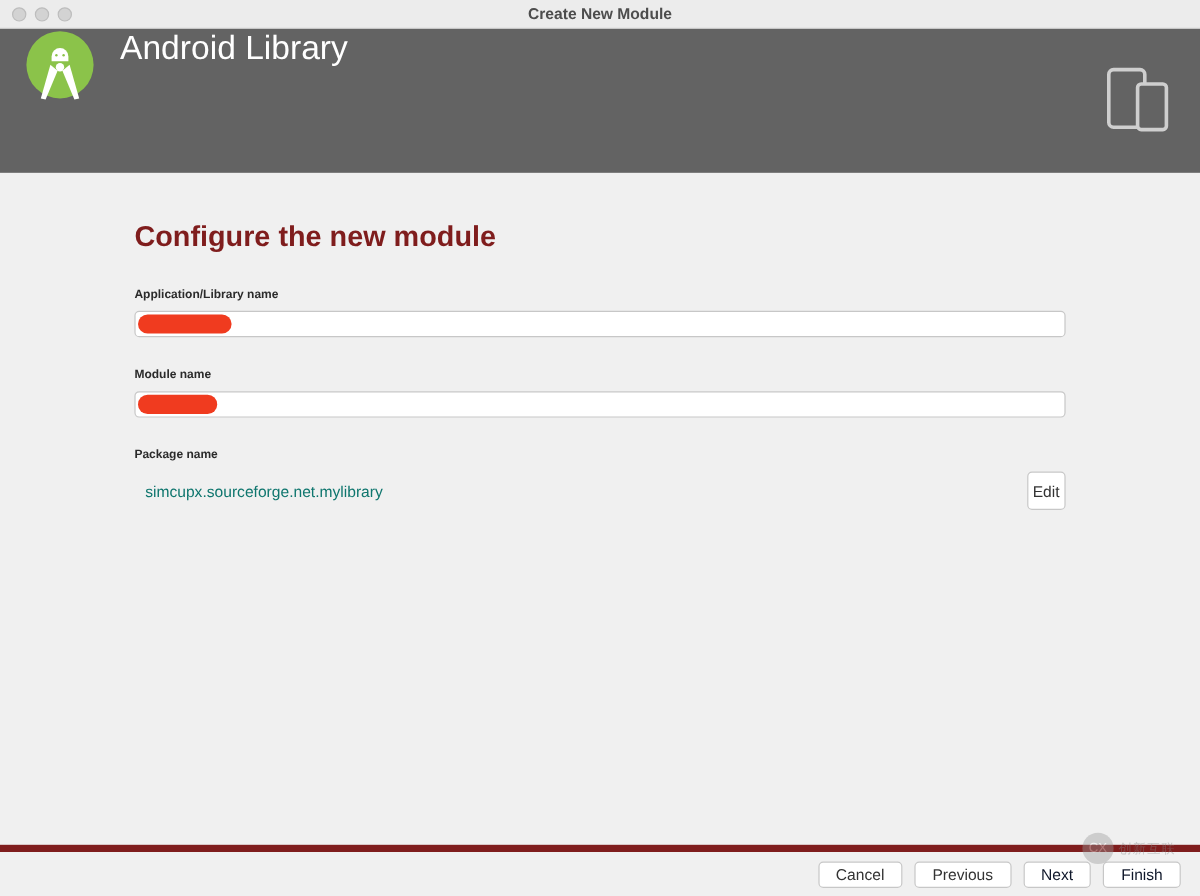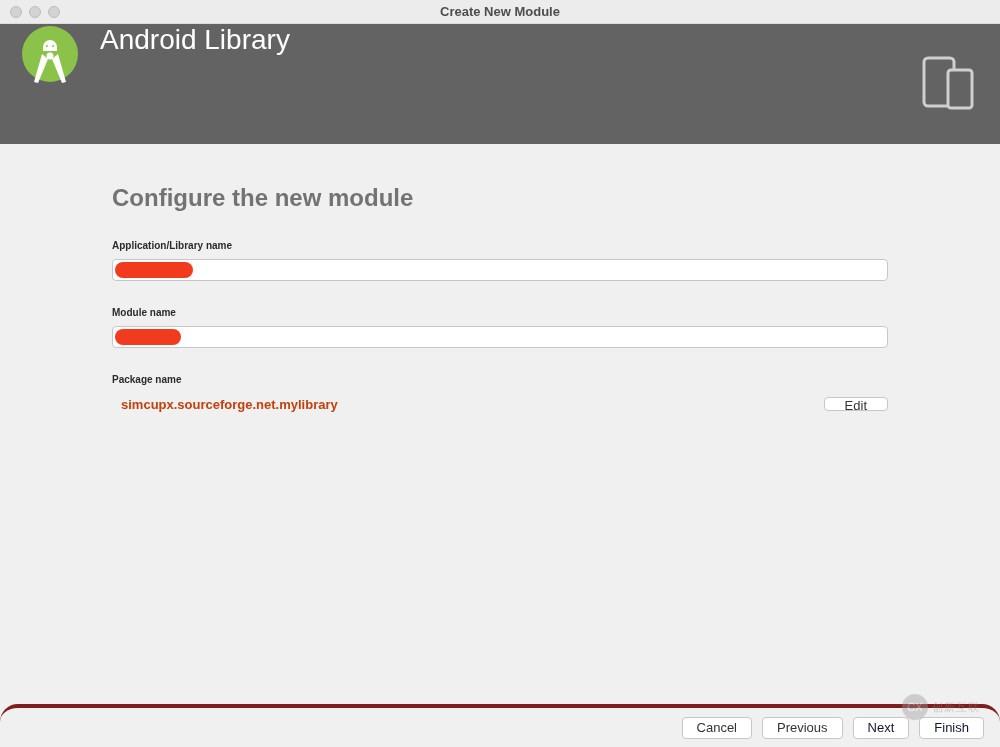--- a/index.html
+++ b/index.html
@@ -71,21 +71,21 @@
       transform: translateY(-50%);
       width: 60px;
       height: 60px;
     }
     .content {
       padding: 40px 112px 20px 112px;
     }
     .content-heading {
       font-size: 24px;
       font-weight: 700;
-      color: #737373;
+      color: #7f1d1d;
       margin-bottom: 28px;
     }
     .field-group {
       margin-bottom: 26px;
     }
     .field-label {
       font-size: 10px;
       font-weight: 700;
       color: #2b2b2b;
       margin-bottom: 8px;
@@ -117,28 +117,27 @@
       display: flex;
       align-items: center;
       gap: 8px;
     }
     .package-value {
       flex: 1;
       height: 22px;
       display: flex;
       align-items: center;
       padding-left: 8px;
-      color: #c2410c;
+      color: #0f766e;
       font-size: 13px;
       border: 1px solid transparent;
-      font-weight: bold;
     }
     .edit-btn {
-      height: 14px;
-      padding: 0 20px;
+      height: 32px;
+      padding: 0 4px;
       font-size: 13px;
       background: #ffffff;
       border: 1px solid #c7c7c7;
       border-radius: 4px;
       cursor: pointer;
       color: #333;
     }
     .select-wrap {
       position: relative;
       width: 100%;
@@ -177,28 +176,27 @@
       border-right: 3.5px solid transparent;
     }
     .arrow-up { border-bottom: 4px solid #ffffff; }
     .arrow-down { border-top: 4px solid #ffffff; }
     .footer-bar {
       position: absolute;
       bottom: 0;
       left: 0;
       right: 0;
       height: 43px;
-      border-top: 4px solid #7f1d1d;
+      border-top: 6px solid #7f1d1d;
       display: flex;
       align-items: center;
       justify-content: flex-end;
       padding-right: 16px;
       gap: 10px;
       background: #f0f0f0;
-      border-radius: 18px;
     }
     .footer-btn {
       height: 22px;
       padding: 0 14px;
       font-size: 13px;
       background: #ffffff;
       border: 1px solid #c7c7c7;
       border-radius: 4px;
       cursor: pointer;
       color: #333;

